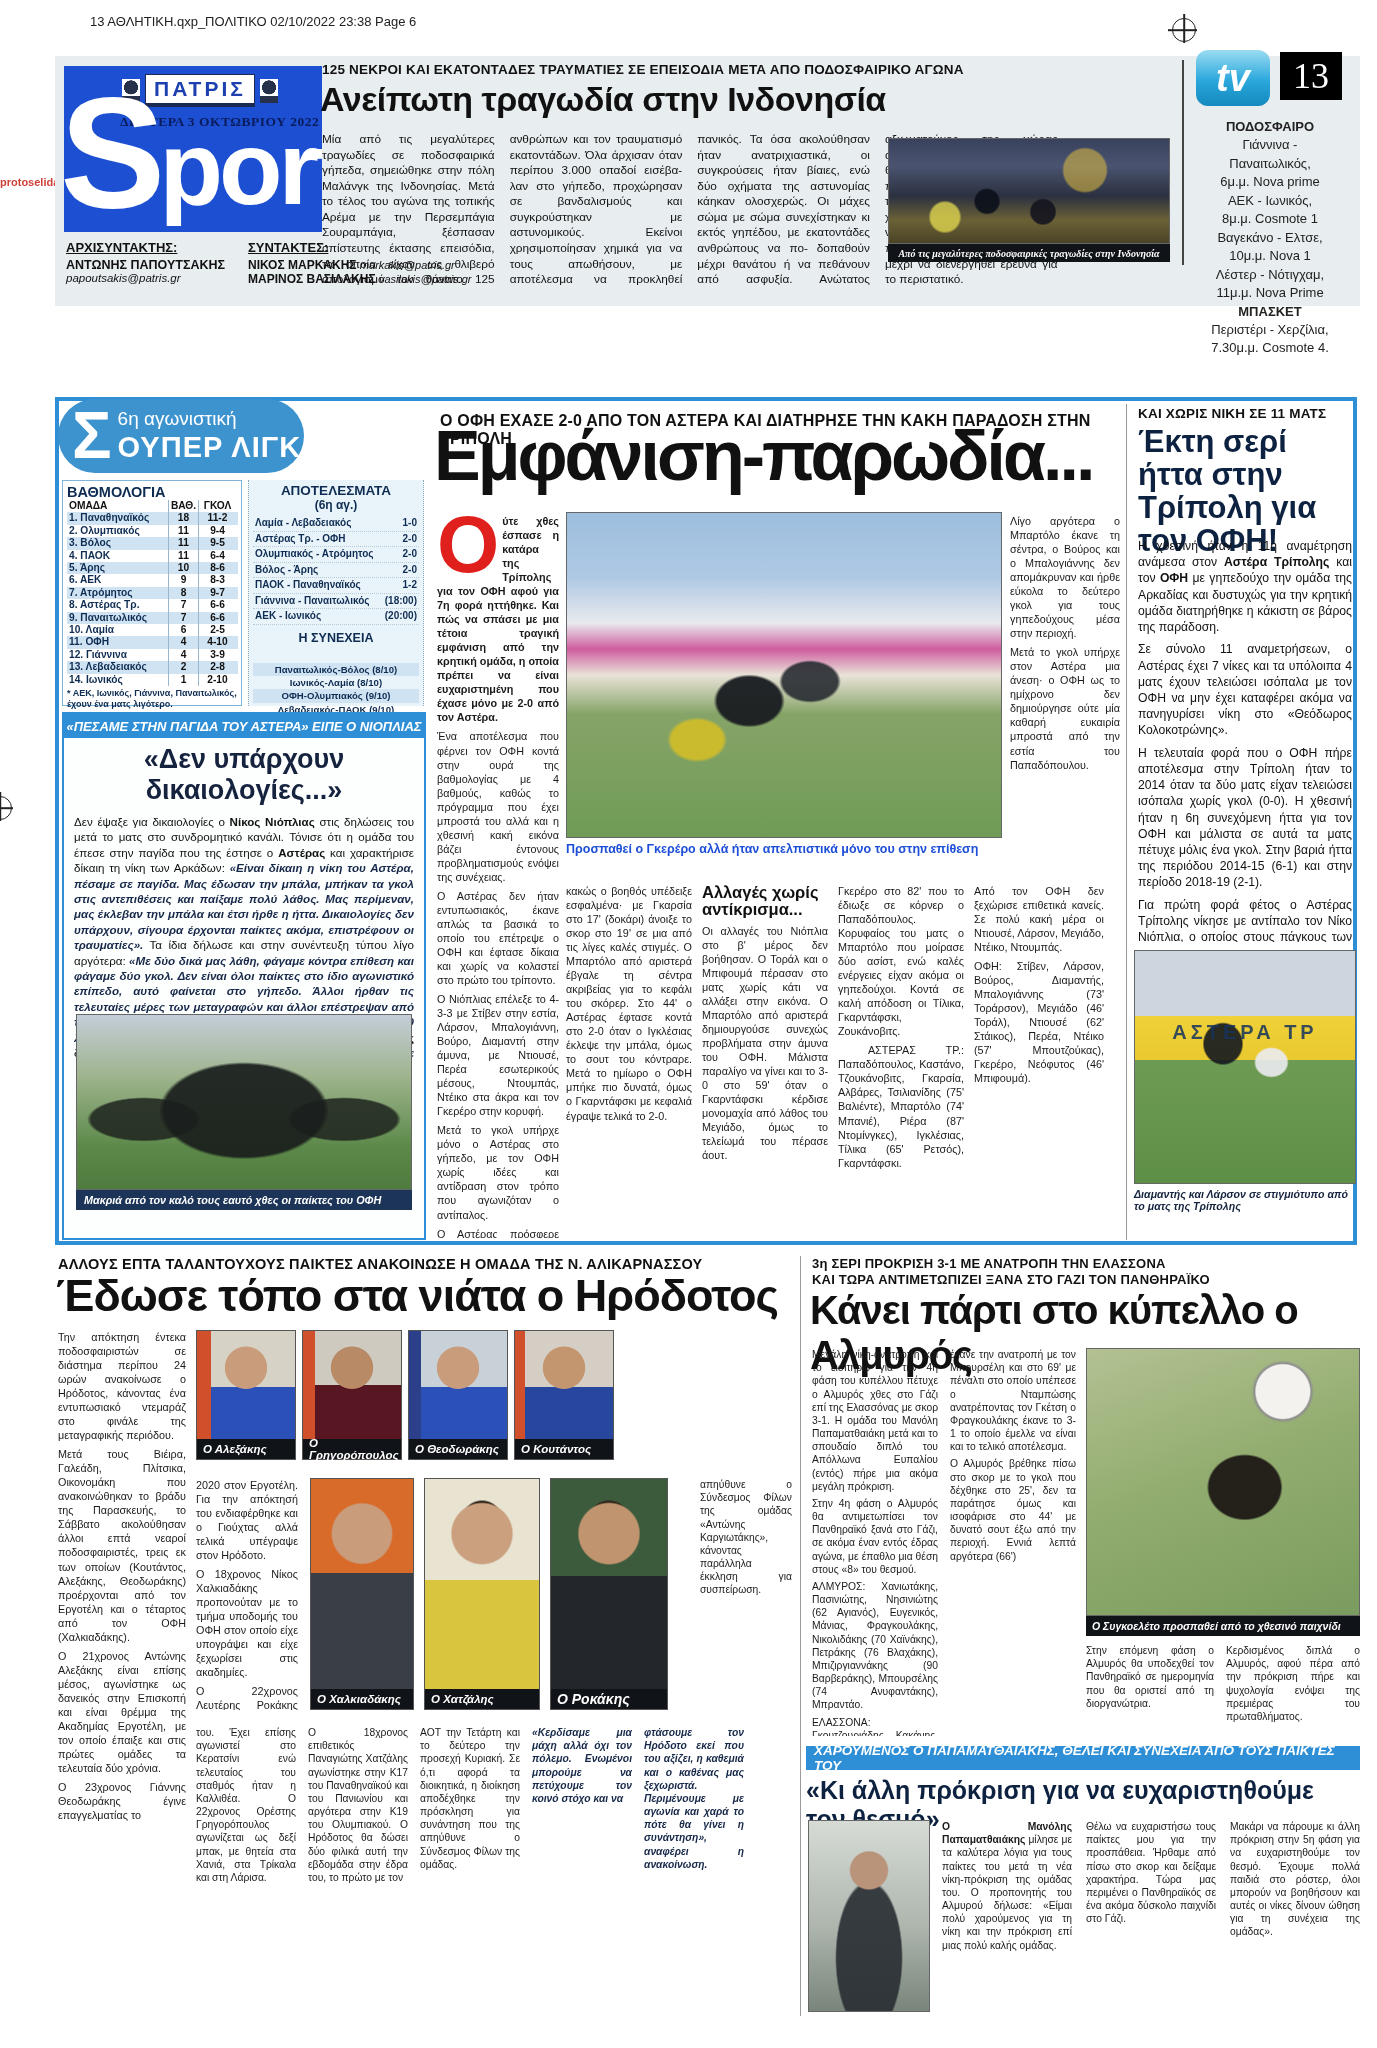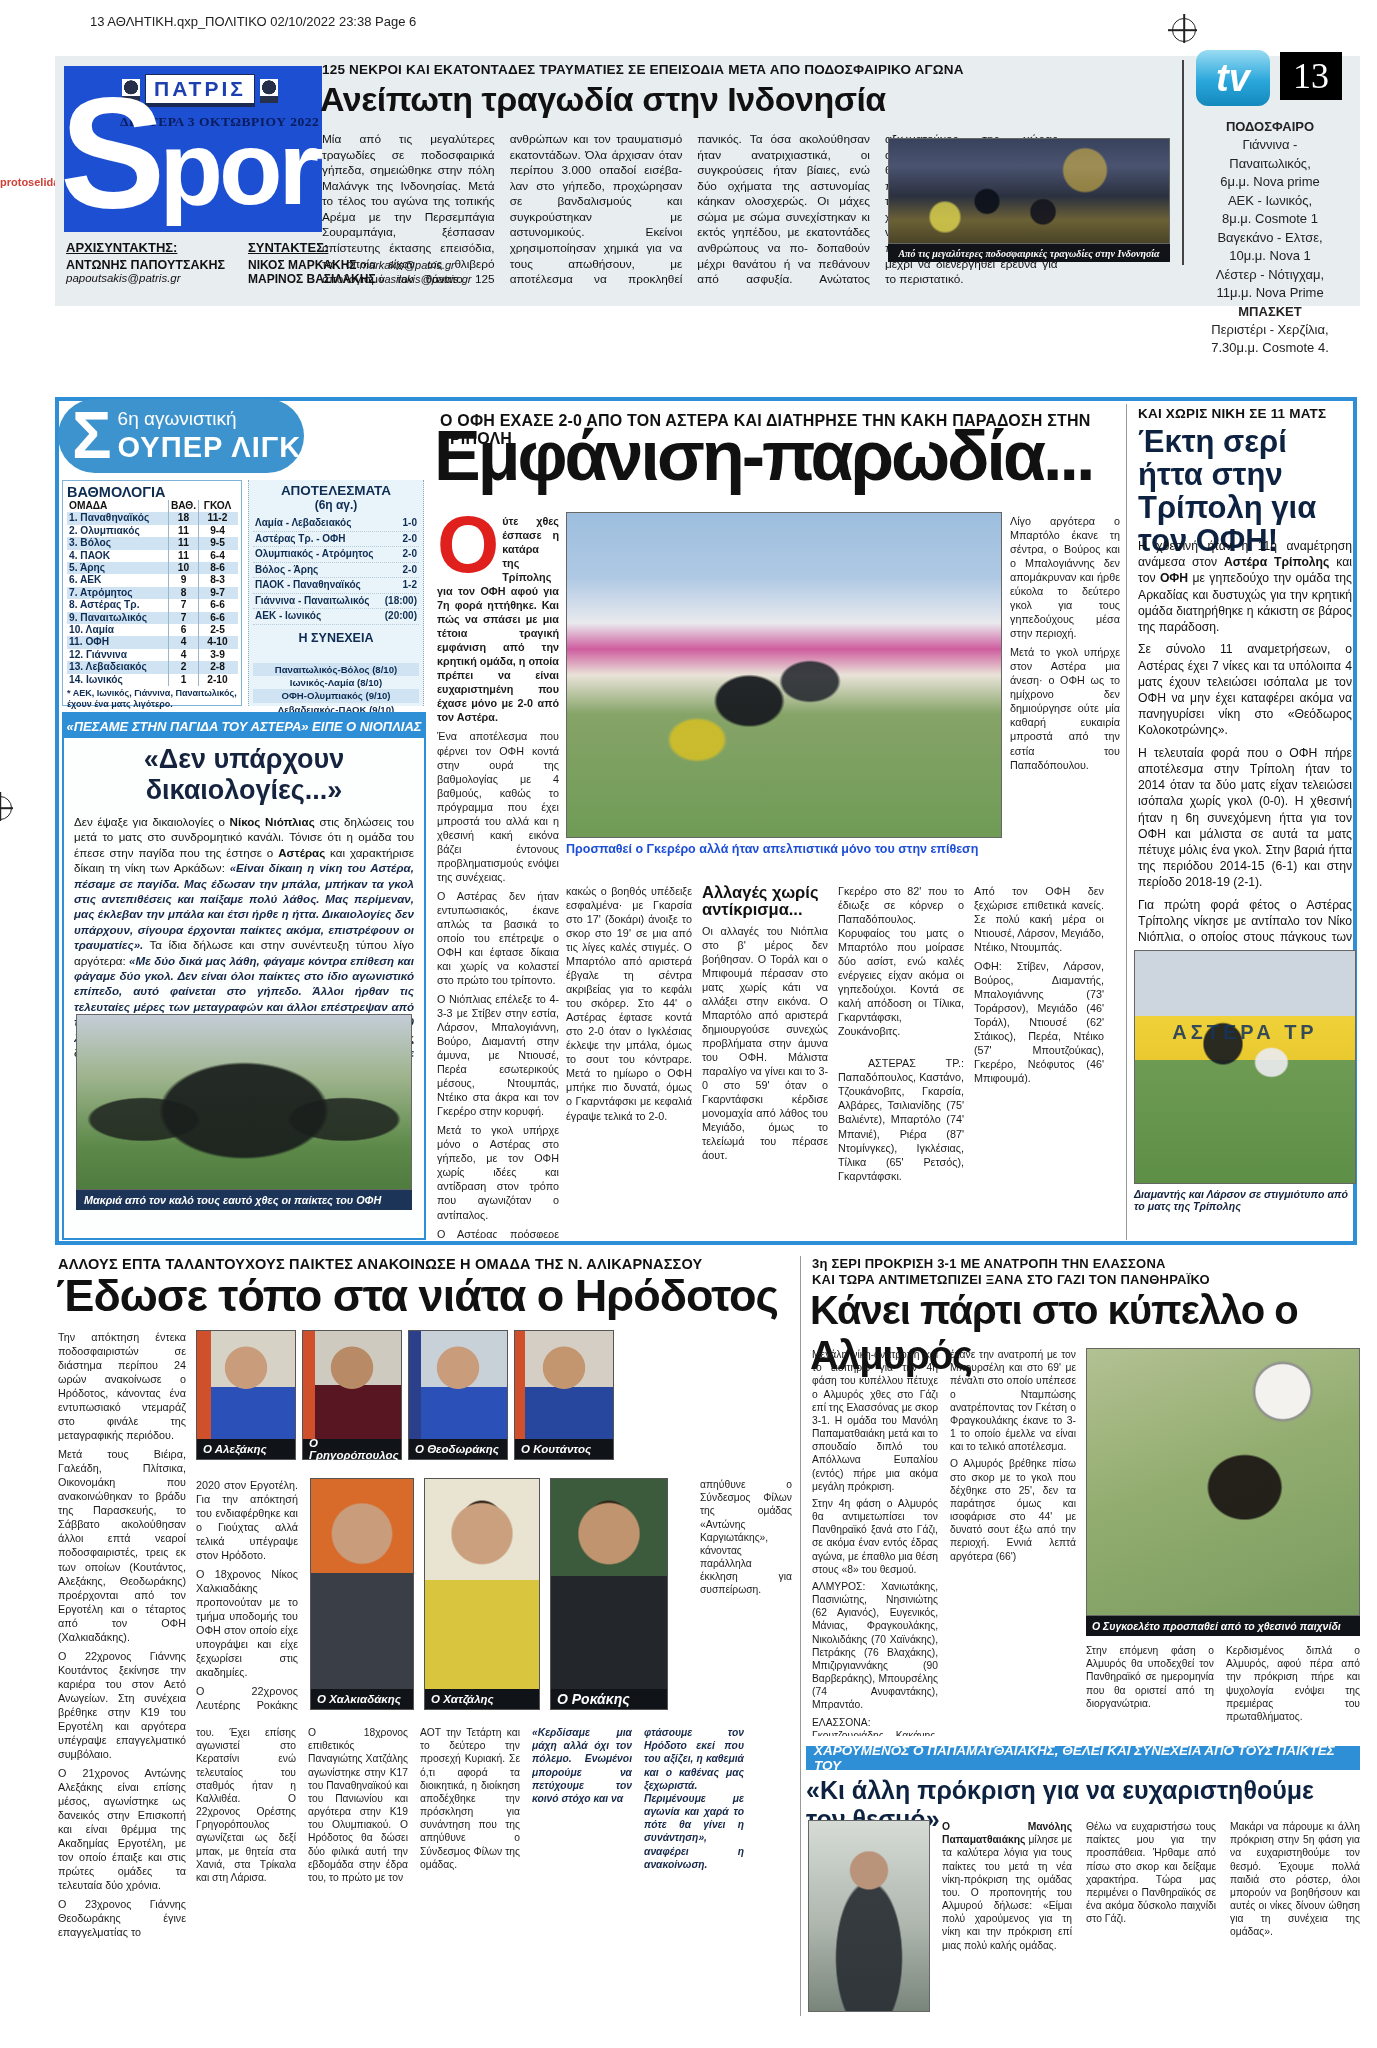--- a/index.html
+++ b/index.html
@@ -310,21 +310,21 @@
 
 <div class="abs coltxt" style="left:566px;top:884px;width:126px;height:352px;overflow:hidden">κακώς ο βοηθός υπέδειξε εσφαλμένα· με Γκαρσία στο 17' (δοκάρι) άνοιξε το σκορ στο 19' σε μια από τις λίγες καλές στιγμές. Ο Μπαρτόλο από αριστερά έβγαλε τη σέντρα ακριβείας για το κεφάλι του σκόρερ. Στο 44' ο Αστέρας έφτασε κοντά στο 2-0 όταν ο Ιγκλέσιας έκλεψε την μπάλα, όμως το σουτ του κόντραρε. Μετά το ημίωρο ο ΟΦΗ μπήκε πιο δυνατά, όμως ο Γκαρντάφσκι με κεφαλιά έγραψε τελικά το 2-0.</div>
 
 <div class="abs" style="left:702px;top:884px;width:126px;height:352px;overflow:hidden">
   <div style="font-size:16.5px;font-weight:800;line-height:1.05;margin-bottom:5px">Αλλαγές χωρίς αντίκρισμα...</div>
   <div class="coltxt">Οι αλλαγές του Νιόπλια στο β' μέρος δεν βοήθησαν. Ο Τοράλ και ο Μπιφουμά πέρασαν στο ματς χωρίς κάτι να αλλάξει στην εικόνα. Ο Μπαρτόλο από αριστερά δημιουργούσε συνεχώς προβλήματα στην άμυνα του ΟΦΗ. Μάλιστα παραλίγο να γίνει και το 3-0 στο 59' όταν ο Γκαρντάφσκι κέρδισε μονομαχία από λάθος του Μεγιάδο, όμως το τελείωμά του πέρασε άουτ.</div>
 </div>
 
 <div class="abs coltxt" style="left:838px;top:884px;width:126px;height:352px;overflow:hidden">
   <div>Γκερέρο στο 82' που το έδιωξε σε κόρνερ ο Παπαδόπουλος. Κορυφαίος του ματς ο Μπαρτόλο που μοίρασε δύο ασίστ, ενώ καλές ενέργειες είχαν ακόμα οι γηπεδούχοι. Κοντά σε καλή απόδοση οι Τίλικα, Γκαρντάφσκι, Ζουκάνοβιτς.</div>
-  <div style="margin-top:18px"><span class="b">&nbsp;</span><span>ΑΣΤΕΡΑΣ ΤΡ.: Παπαδόπουλος, Καστάνο, Τζουκάνοβιτς, Γκαρσία, Αλβάρες, Τσιλιανίδης (75' Βαλιέντε), Μπαρτόλο (74' Μπανιέ), Ριέρα (87' Ντομίνγκες), Ιγκλέσιας, Τίλικα (65' Ρετσός), Γκαρντάφσκι.</span></div>
+  <div style="margin-top:5px"><span class="b">&nbsp;</span><span>ΑΣΤΕΡΑΣ ΤΡ.: Παπαδόπουλος, Καστάνο, Τζουκάνοβιτς, Γκαρσία, Αλβάρες, Τσιλιανίδης (75' Βαλιέντε), Μπαρτόλο (74' Μπανιέ), Ριέρα (87' Ντομίνγκες), Ιγκλέσιας, Τίλικα (65' Ρετσός), Γκαρντάφσκι.</span></div>
 </div>
 
 <div class="abs coltxt" style="left:974px;top:884px;width:130px;height:352px;overflow:hidden">
   <div>Από τον ΟΦΗ δεν ξεχώρισε επιθετικά κανείς. Σε πολύ κακή μέρα οι Ντιουσέ, Λάρσον, Μεγιάδο, Ντέικο, Ντουμπάς.</div>
   <div style="margin-top:5px">ΟΦΗ: Στίβεν, Λάρσον, Βούρος, Διαμαντής, Μπαλογιάννης (73' Τοράρσον), Μεγιάδο (46' Τοράλ), Ντιουσέ (62' Στάικος), Περέα, Ντέικο (57' Μπουτζούκας), Γκερέρο, Νεόφυτος (46' Μπιφουμά).</div>
 </div>
 
 <div class="abs coltxt" style="left:1010px;top:514px;width:110px;height:320px;overflow:hidden">
   <div>Λίγο αργότερα ο Μπαρτόλο έκανε τη σέντρα, ο Βούρος και ο Μπαλογιάννης δεν απομάκρυναν και ήρθε εύκολα το δεύτερο γκολ για τους γηπεδούχους μέσα στην περιοχή.</div>
   <div style="margin-top:5px">Μετά το γκολ υπήρχε στον Αστέρα μια άνεση· ο ΟΦΗ ως το ημίχρονο δεν δημιούργησε ούτε μία καθαρή ευκαιρία μπροστά από την εστία του Παπαδόπουλου.</div>
@@ -347,21 +347,20 @@
        color:#16335e;font-size:20px;letter-spacing:4px;opacity:.85">ΑΣΤΕΡΑ ΤΡ</div>
 </div>
 <div class="abs" style="left:1134px;top:1188px;width:222px;font-size:10.6px;font-weight:bold;font-style:italic;color:#15233f">Διαμαντής και Λάρσον σε στιγμιότυπο από το ματς της Τρίπολης</div>
 
 <div class="abs kick" style="left:58px;top:1256px;width:720px;font-size:14.5px">ΑΛΛΟΥΣ ΕΠΤΑ ΤΑΛΑΝΤΟΥΧΟΥΣ ΠΑΙΚΤΕΣ ΑΝΑΚΟΙΝΩΣΕ Η ΟΜΑΔΑ ΤΗΣ Ν. ΑΛΙΚΑΡΝΑΣΣΟΥ</div>
 <div class="abs" style="left:56px;top:1270px;width:740px;font-size:45px;font-weight:800;letter-spacing:-1px">Έδωσε τόπο στα νιάτα ο Ηρόδοτος</div>
 
 <div class="abs coltxt" style="left:58px;top:1330px;width:128px;height:682px;overflow:hidden">
   <div>Την απόκτηση έντεκα ποδοσφαιριστών σε διάστημα περίπου 24 ωρών ανακοίνωσε ο Ηρόδοτος, κάνοντας ένα εντυπωσιακό ντεμαράζ στο φινάλε της μεταγραφικής περιόδου.</div>
   <div style="margin-top:5px">Μετά τους Βιέιρα, Γαλεάδη, Πλίτσικα, Οικονομάκη που ανακοινώθηκαν το βράδυ της Παρασκευής, το Σάββατο ακολούθησαν άλλοι επτά νεαροί ποδοσφαιριστές, τρεις εκ των οποίων (Κουτάντος, Αλεξάκης, Θεοδωράκης) προέρχονται από τον Εργοτέλη και ο τέταρτος από τον ΟΦΗ (Χαλκιαδάκης).</div>
-  <div style="margin-top:5px">Ο 22χρονος Γιάννης Κουτάντος ξεκίνησε την καριέρα του στον Αετό Ανωγείων. Στη συνέχεια βρέθηκε στην Κ19 του Εργοτέλη και αργότερα υπέγραψε επαγγελματικό συμβόλαιο.</div>
   <div style="margin-top:5px">Ο 21χρονος Αντώνης Αλεξάκης είναι επίσης μέσος, αγωνίστηκε ως δανεικός στην Επισκοπή και είναι θρέμμα της Ακαδημίας Εργοτέλη, με τον οποίο έπαιξε και στις πρώτες ομάδες τα τελευταία δύο χρόνια.</div>
   <div style="margin-top:5px">Ο 23χρονος Γιάννης Θεοδωράκης έγινε επαγγελματίας το</div>
 </div>
 
 <div class="abs mug" style="left:196px;top:1330px;width:100px;height:130px">
   <div class="mugface" style="background:radial-gradient(circle at 50% 34%, #c99d7c 0 24%, transparent 25%),radial-gradient(circle at 50% 28%, #3a2e24 0 12%, transparent 13%),linear-gradient(90deg,#d1502c 0 14%,transparent 14%),linear-gradient(180deg,#d7d2c6 0 52%,#2b50b8 52%)"></div>
   <div class="mugcap capbar" style="font-size:11.5px">Ο Αλεξάκης</div>
 </div>
 <div class="abs mug" style="left:302px;top:1330px;width:100px;height:130px">
   <div class="mugface" style="background:radial-gradient(circle at 50% 34%, #b98a66 0 24%, transparent 25%),radial-gradient(circle at 50% 28%, #2a211a 0 12%, transparent 13%),linear-gradient(90deg,#d1502c 0 12%,transparent 12%),linear-gradient(180deg,#cfcac0 0 50%,#581522 50%)"></div>

